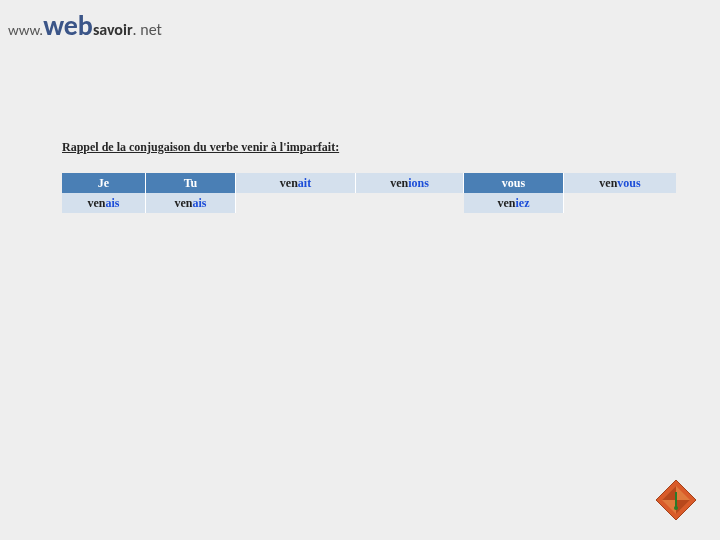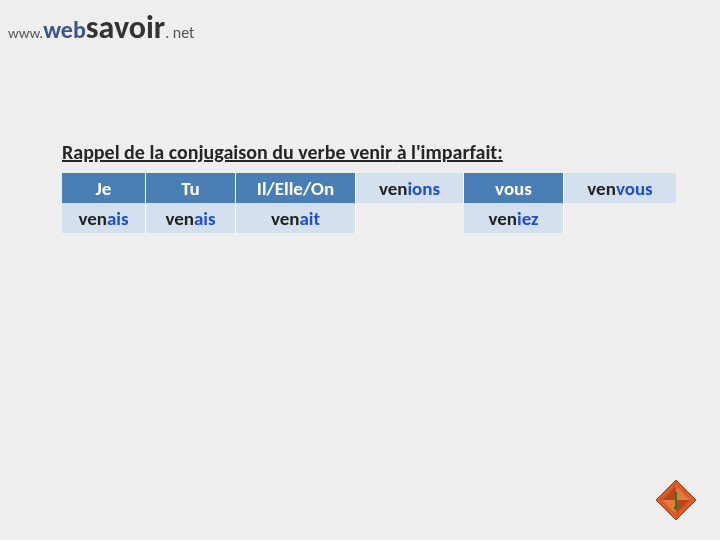--- a/index.html
+++ b/index.html
@@ -12,53 +12,55 @@
     overflow: hidden;
   }
   .header {
     position: absolute;
     top: 8px;
     left: 8px;
     font-size: 13px;
     color: #222;
   }
   .header .www { font-size: 15px; color: #555; }
-  .header .web { font-size: 24px; font-weight: bold; color: #3b5588; }
-  .header .savoir { font-size: 32px; font-weight: bold; color: #333; }
+  .header .web { font-size: 28px; font-weight: bold; color: #3b5588; }
+  .header .savoir { font-size: 16px; font-weight: bold; color: #333; }
   .header .net { font-size: 16px; color: #555; }
 
   .title {
     position: absolute;
     top: 140px;
     left: 62px;
-    font-size: 20px;
+    font-size: 12px;
     font-weight: bold;
     color: #262626;
+    font-family: Liberation Serif, serif;
   }
   .title u { text-decoration: underline; }
   .title .venir { text-decoration: underline; }
 
   .table {
     position: absolute;
     top: 173px;
     left: 62px;
     display: flex;
   }
   .col {
     display: flex;
     flex-direction: column;
   }
   .cell {
-    height: 30px;
+    height: 20px;
     display: flex;
     align-items: center;
     justify-content: center;
-    font-size: 19px;
+    font-size: 12px;
     font-weight: bold;
     border-right: 1px solid #fff;
+    font-family: Liberation Serif, serif;
   }
   .cell.head {
     background: #4a7fb5;
     color: #fff;
   }
   .cell.body {
     background: #d4e0ed;
     color: #222;
   }
   .ending { color: #1d4ed8; }
@@ -98,21 +100,20 @@
       </div>
   </div>
   <div class="col c2">
     <div class="cell head">Tu</div>
     <div class="cell body">
         <span>ven</span>
         <span class="ending">ais</span>
       </div>
   </div>
   <div class="col c3">
-    <div class="cell head">Il/Elle/On</div>
     <div class="cell body">
         <span>ven</span>
         <span class="ending">ait</span>
       </div>
   </div>
   <div class="col c4">
     <div class="cell body">
         <span>ven</span>
         <span class="ending">ions</span>
       </div>

